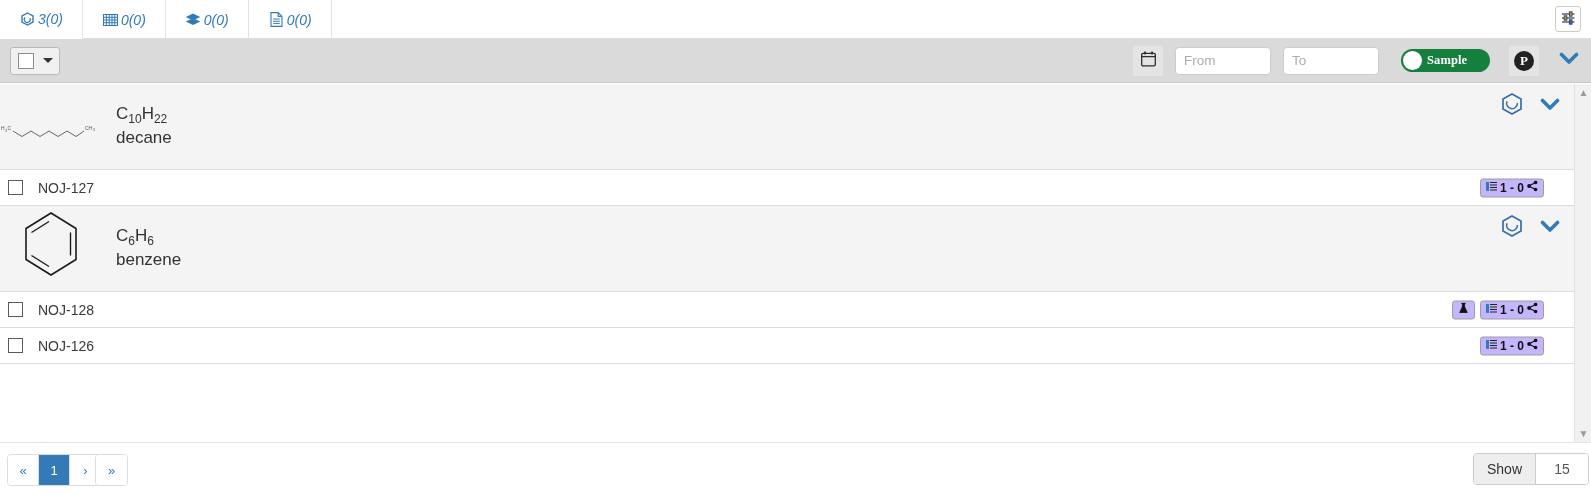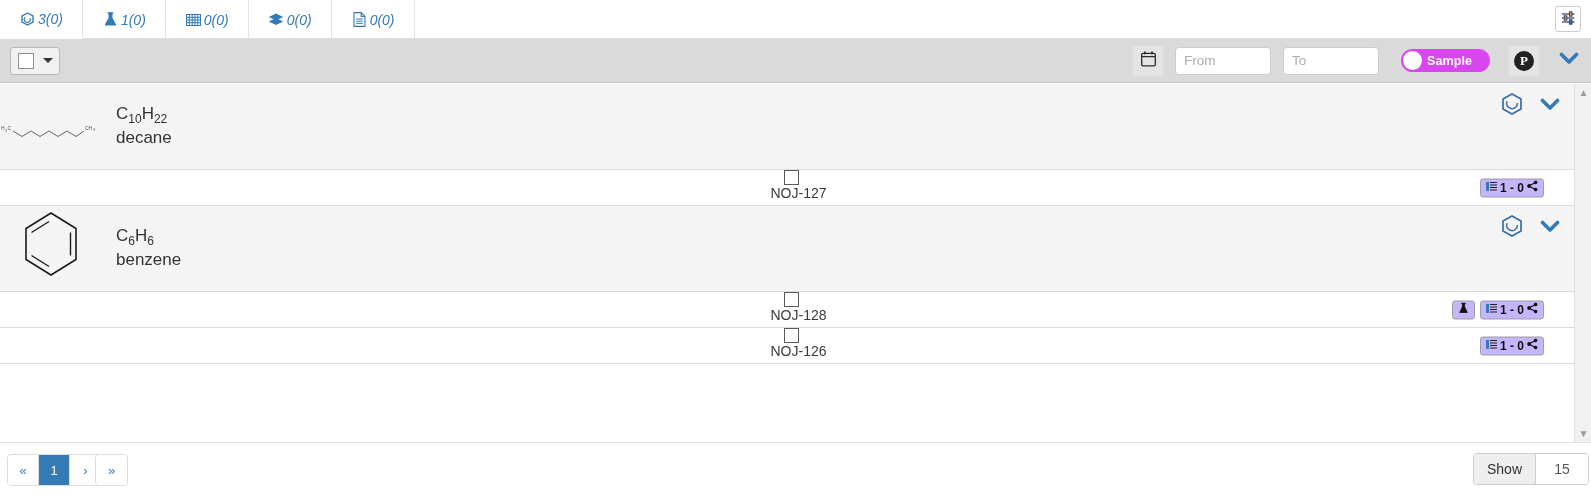--- a/index.html
+++ b/index.html
@@ -98,23 +98,23 @@
     font-size: 13.5px; color: #555;
     padding: 0 8px;
     margin-left: 4px;
     font-family: "Liberation Sans", sans-serif;
     outline: none;
   }
   .date-input::placeholder { color: #adadad; }
   .toggle {
     margin-left: 14px;
     width: 89px; height: 23px;
-    background: #d946ef; border-radius: 12px;
+    background: #15803d; border-radius: 12px;
     display: flex; align-items: center;
-    position: relative; cursor: pointer;
+    position: relative; cursor: pointer; font-family: Liberation Serif, serif;
   }
   .toggle .knob {
     width: 19px; height: 19px; border-radius: 50%;
     background: #fff; margin-left: 2px;
   }
   .toggle .tog-label {
     color: #fff; font-size: 12.5px; font-weight: bold;
     margin-left: 5px; letter-spacing: .1px;
   }
   .pbtn {
@@ -162,21 +162,20 @@
   }
   .row.molecule {
     background: #f4f4f4;
     height: 86px;
     padding-left: 0;
   }
   .row.sample {
     background: #ffffff;
     height: 36px;
     padding-left: 8px;
-    flex-direction: column;
   }
   .mol-svg { width: 96px; display: flex; align-items: center; justify-content: center; }
   .mol-text { margin-left: 20px; }
   .formula {
     font-size: 17px; color: #333; line-height: 1.25;
     font-family: "Liberation Sans", sans-serif;
   }
   .formula sub { font-size: 12px; }
   .molname { font-size: 17px; color: #333; line-height: 1.35; }
   .mol-right {
@@ -266,29 +265,20 @@
     <div class="tab active">
       <span class="ticon">
         <svg width="15" height="14" viewBox="0 0 15 14">
           <polygon points="7.5,1 13,4 13,10 7.5,13 2,10 2,4" fill="none" stroke="#337ab7" stroke-width="1.4"></polygon>
           <path d="M5,5.5 A3,3 0 1 0 10,6.2" fill="none" stroke="#337ab7" stroke-width="1.2"></path>
         </svg>
       </span>
       <span class="tlabel">3(0)</span>
     </div>
 
-    <div class="tab">
-      <span class="ticon">
-        <svg width="13" height="15" viewBox="0 0 13 15">
-          <path d="M5,1 L5,6 L1.2,13 L11.8,13 L8,6 L8,1 Z" fill="#337ab7" stroke="#337ab7" stroke-width="1"></path>
-          <line x1="3.6" y1="1" x2="9.4" y2="1" stroke="#337ab7" stroke-width="1.4"></line>
-        </svg>
-      </span>
-      <span class="tlabel">1(0)</span>
-    </div>
 
     <div class="tab">
       <span class="ticon">
         <svg width="15" height="12" viewBox="0 0 15 12">
           <rect x="0.5" y="0.5" width="14" height="11" fill="none" stroke="#337ab7" stroke-width="1"></rect>
           <line x1="0.5" y1="3.3" x2="14.5" y2="3.3" stroke="#337ab7" stroke-width="1"></line>
           <line x1="0.5" y1="6" x2="14.5" y2="6" stroke="#337ab7" stroke-width="1"></line>
           <line x1="0.5" y1="8.7" x2="14.5" y2="8.7" stroke="#337ab7" stroke-width="1"></line>
           <line x1="3.3" y1="0.5" x2="3.3" y2="11.5" stroke="#337ab7" stroke-width="1"></line>
           <line x1="6.2" y1="0.5" x2="6.2" y2="11.5" stroke="#337ab7" stroke-width="1"></line>

